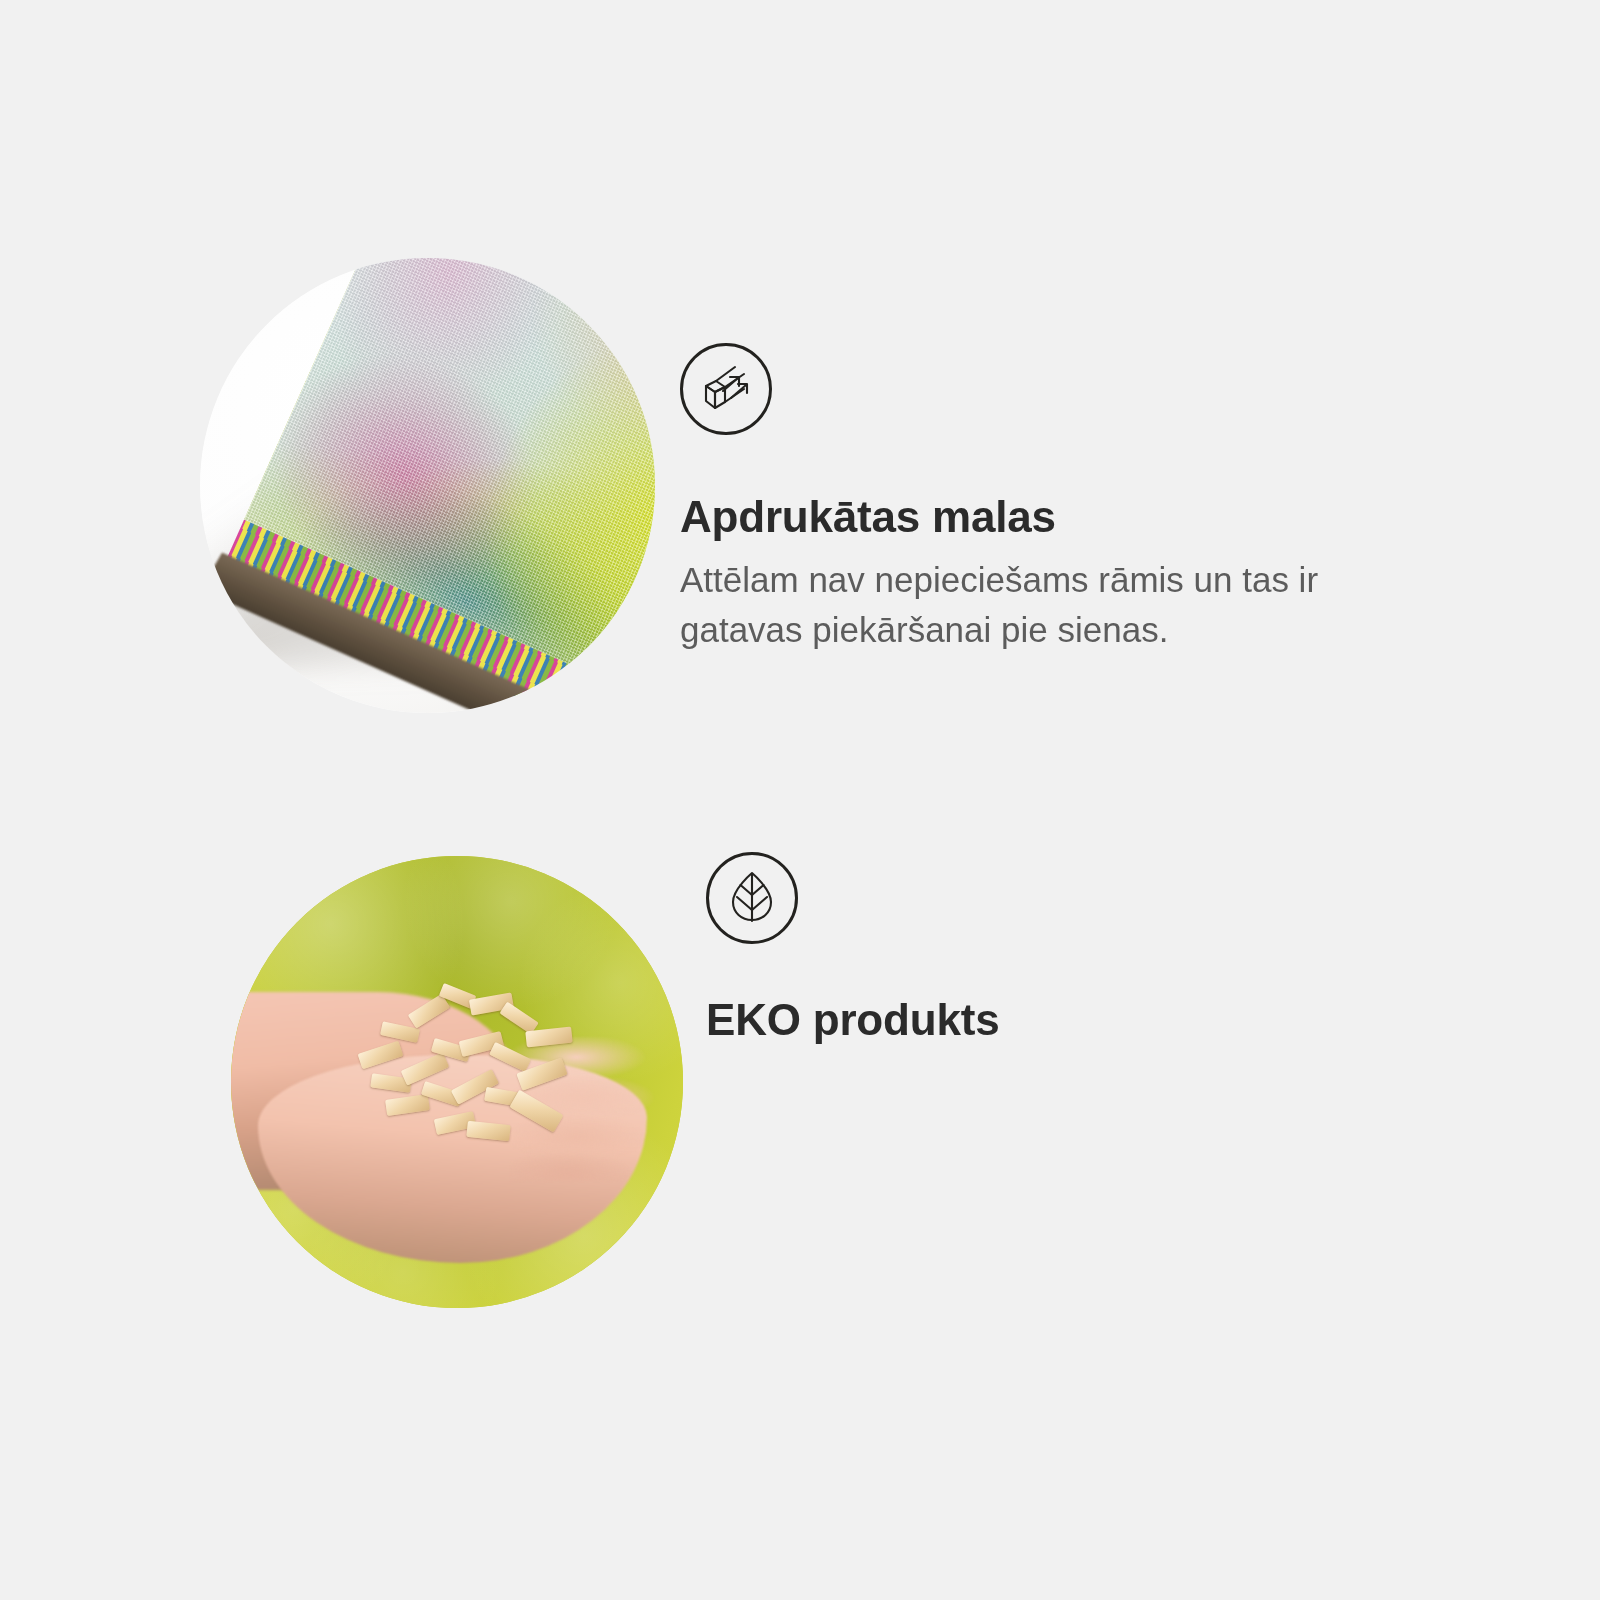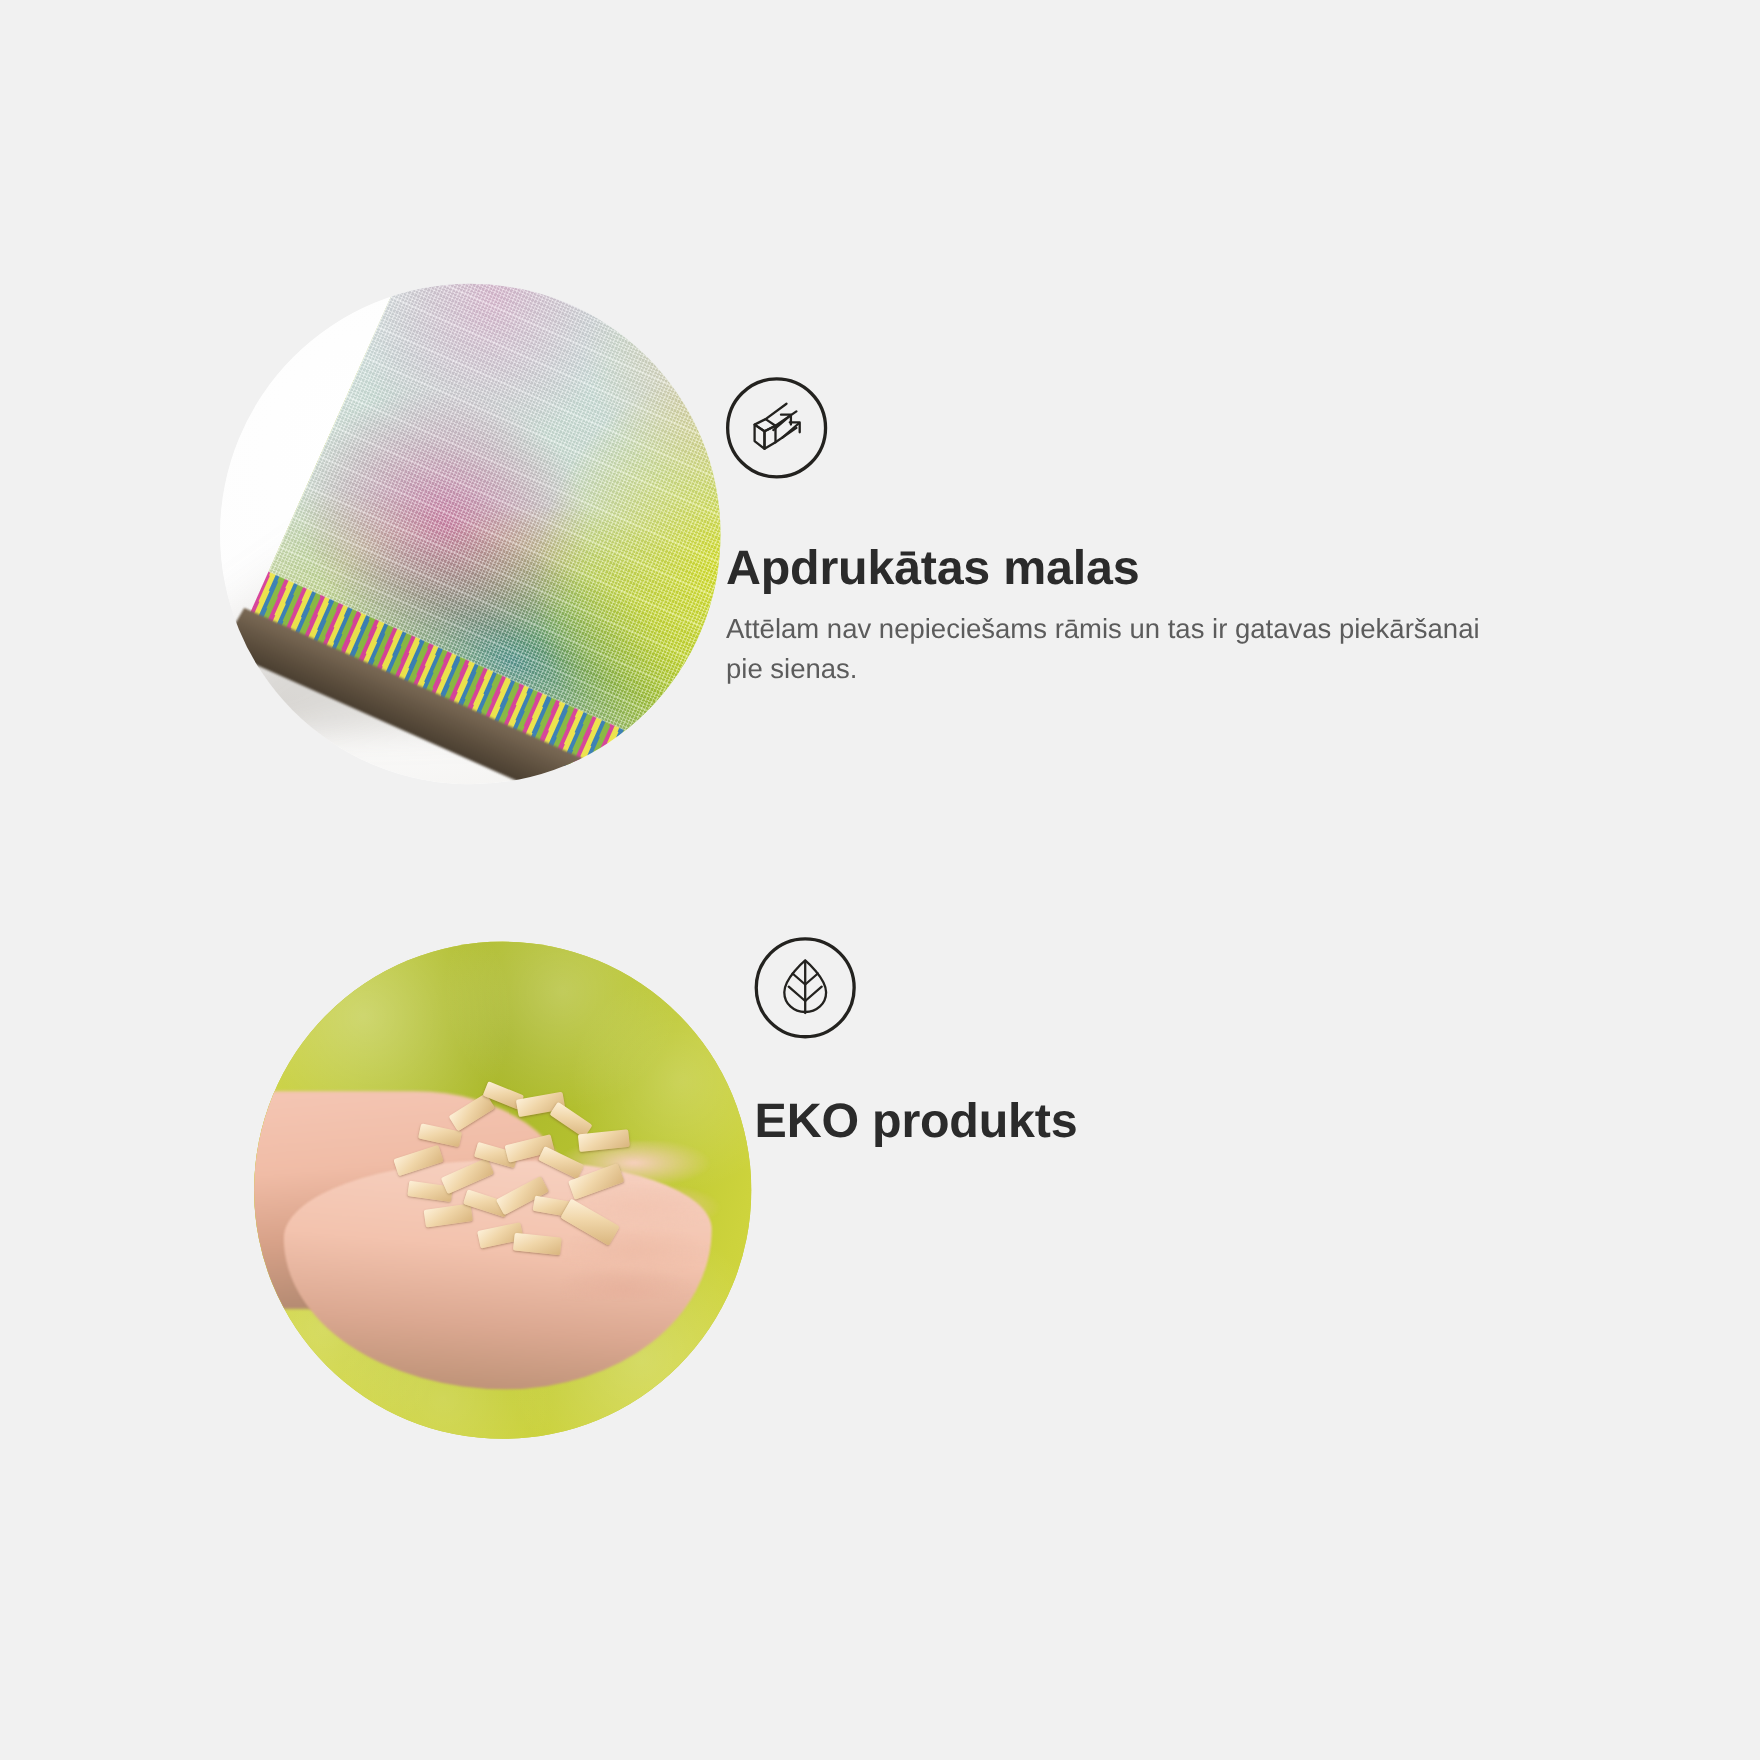--- a/index.html
+++ b/index.html
@@ -20,20 +20,21 @@
     position: relative;
     width: 1600px;
     height: 1600px;
   }
 
   
   .feature {
     position: absolute;
     display: flex;
     align-items: flex-start;
+    gap: 20px;
   }
   #feature-printed-edges { left: 0; top: 250px; width: 1600px; }
   #feature-eco          { left: 0; top: 852px; width: 1600px; padding-left: 26px; }
 
   
   .media-wrap {
     position: relative;
     width: 660px;
     flex: 0 0 660px;
     height: 470px;
@@ -225,21 +226,21 @@
     font-weight: bold;
     letter-spacing: -0.2px;
     line-height: 1.1;
   }
   #feature-printed-edges .feature-title { margin-top: 58px; }
   #feature-eco .feature-title { margin-top: 52px; }
 
   .feature-desc {
     margin: 14px 0 0 0;
     color: #5c5c5c;
-    font-size: 25px;
+    font-size: 35px;
     line-height: 1.42;
     max-width: 725px;
     font-weight: normal;
   }
   #feature-eco .feature-desc { max-width: 718px; }
 </style>
 </head>
 <body>
 
 <div class="page">

